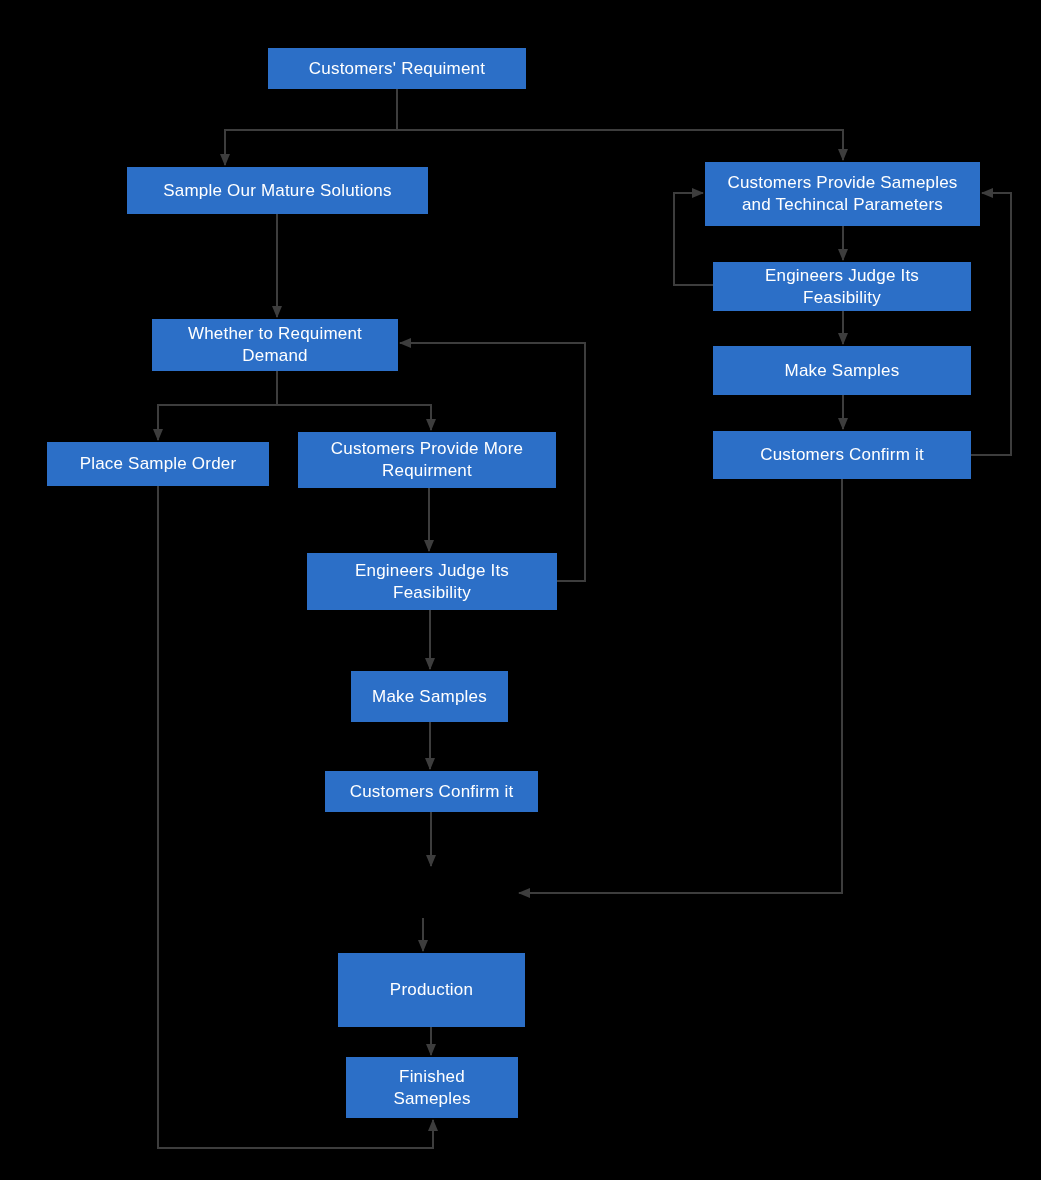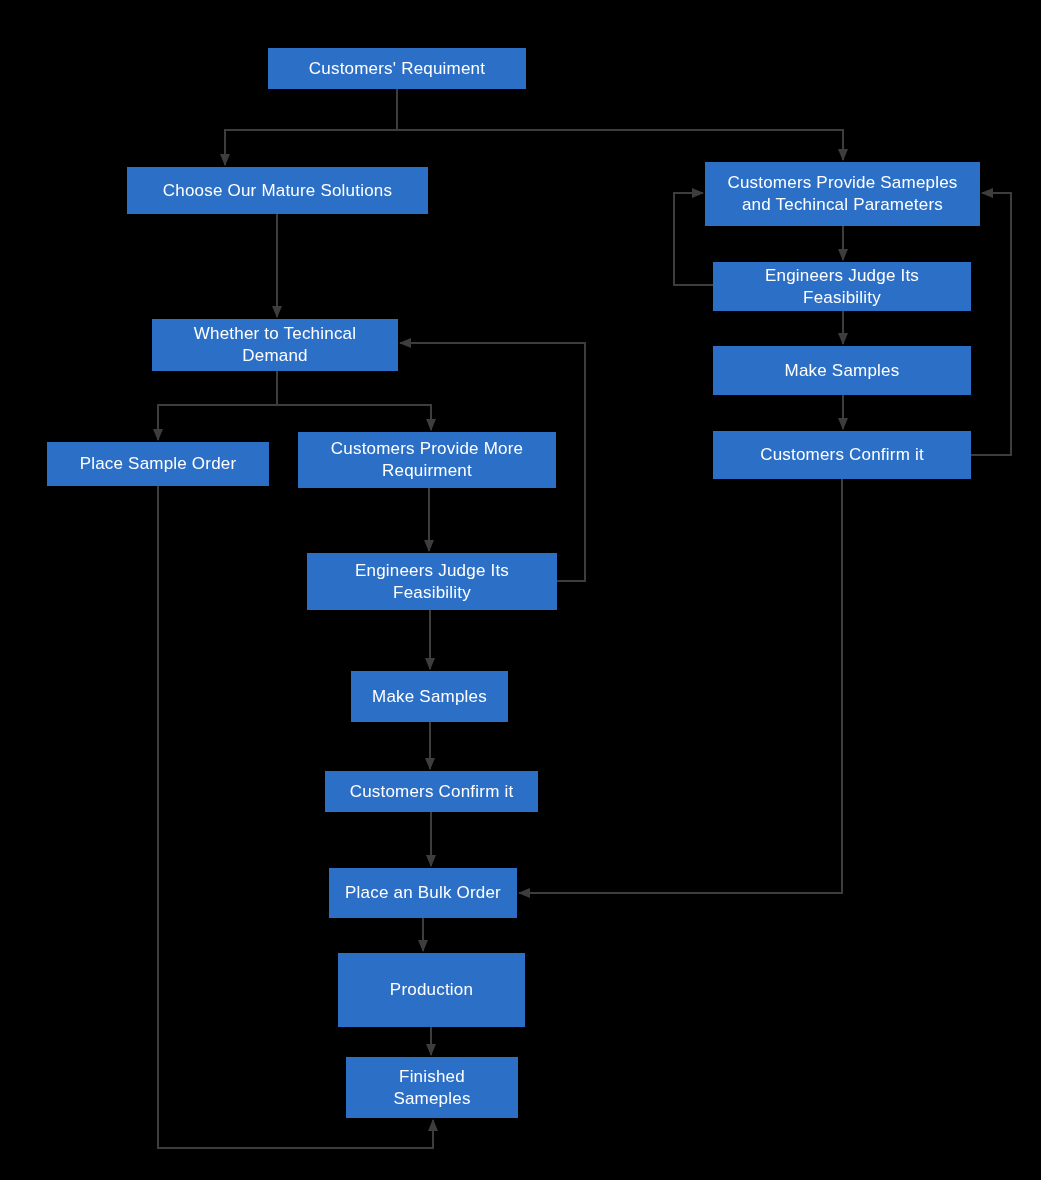--- a/index.html
+++ b/index.html
@@ -63,41 +63,40 @@
     <path class="edge" d="M843 226 L843 260" marker-end="url(#arr)"></path>
     <path class="edge" d="M713 285 L674 285 L674 193 L703 193" marker-end="url(#arr)"></path>
     <path class="edge" d="M843 311 L843 344" marker-end="url(#arr)"></path>
     <path class="edge" d="M843 395 L843 429" marker-end="url(#arr)"></path>
     <path class="edge" d="M971 455 L1011 455 L1011 193 L982 193" marker-end="url(#arr)"></path>
     <path class="edge" d="M842 479 L842 893 L519 893" marker-end="url(#arr)"></path>
   </svg>
 
   <div class="node" style="left:268px;top:48px;width:258px;height:41px;">Customers' Requiment</div>
 
-  <div class="node" style="left:127px;top:167px;width:301px;height:47px;">Choose Our Mature Solutions</div>
+  <div class="node" style="left:127px;top:167px;width:301px;height:47px;">Sample Our Mature Solutions</div>
 
   <div class="node" style="left:705px;top:162px;width:275px;height:64px;padding:0 21px;">Customers Provide Sameples and Techincal Parameters</div>
 
   <div class="node" style="left:713px;top:262px;width:258px;height:49px;padding:0 20px;">Engineers Judge Its Feasibility</div>
 
   <div class="node" style="left:713px;top:346px;width:258px;height:49px;">Make Samples</div>
 
   <div class="node" style="left:713px;top:431px;width:258px;height:48px;">Customers Confirm it</div>
 
-  <div class="node" style="left:152px;top:319px;width:246px;height:52px;padding:0 20px;">Whether to Techincal Demand</div>
+  <div class="node" style="left:152px;top:319px;width:246px;height:52px;padding:0 20px;">Whether to Requiment Demand</div>
 
   <div class="node" style="left:47px;top:442px;width:222px;height:44px;">Place Sample Order</div>
 
   <div class="node" style="left:298px;top:432px;width:258px;height:56px;padding:0 12px;">Customers Provide More Requirment</div>
 
   <div class="node" style="left:307px;top:553px;width:250px;height:57px;padding:0 20px;">Engineers Judge Its Feasibility</div>
 
   <div class="node" style="left:351px;top:671px;width:157px;height:51px;">Make Samples</div>
 
   <div class="node" style="left:325px;top:771px;width:213px;height:41px;">Customers Confirm it</div>
 
-  <div class="node" style="left:329px;top:868px;width:188px;height:50px;">Place an Bulk Order</div>
 
   <div class="node" style="left:338px;top:953px;width:187px;height:74px;text-align:center;">Production</div>
 
   <div class="node" style="left:346px;top:1057px;width:172px;height:61px;padding:0 40px;">Finished Sameples</div>
 
 </div>
 
 </body></html>

